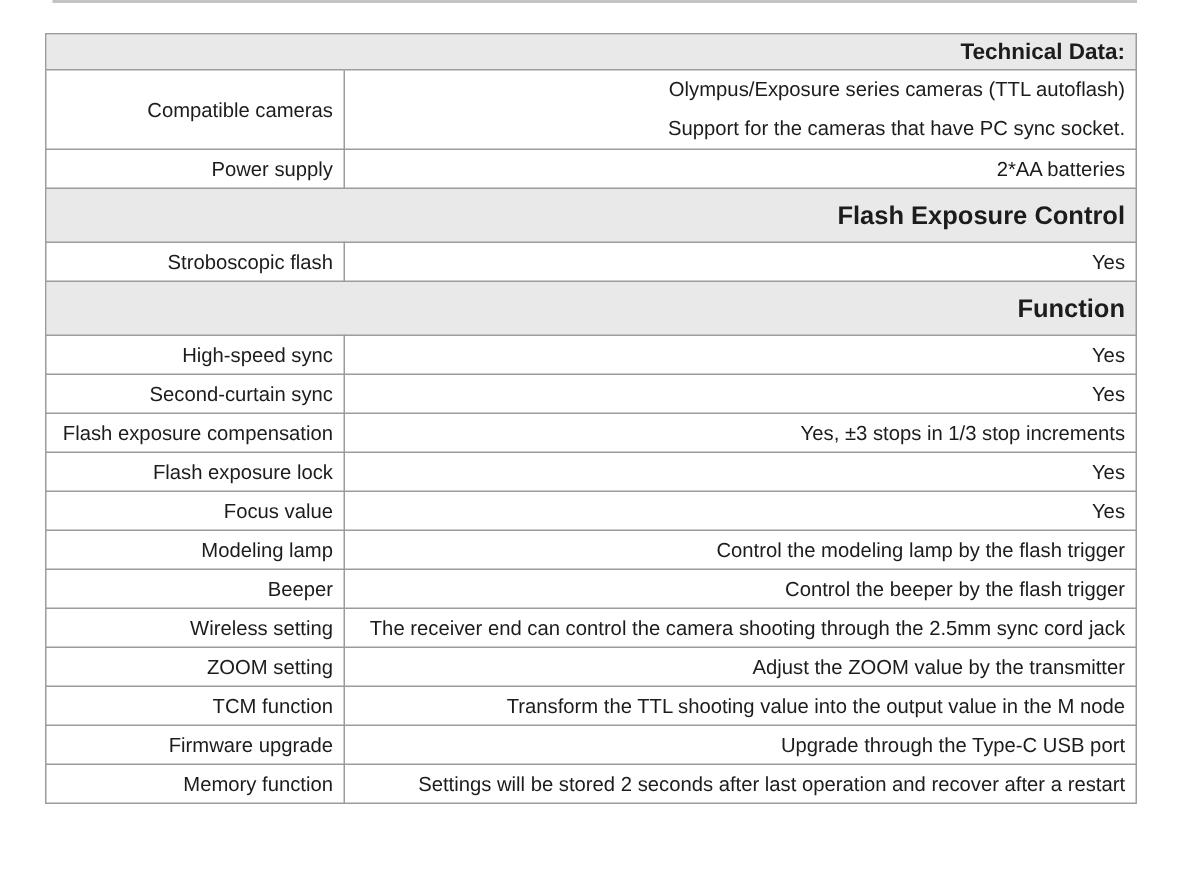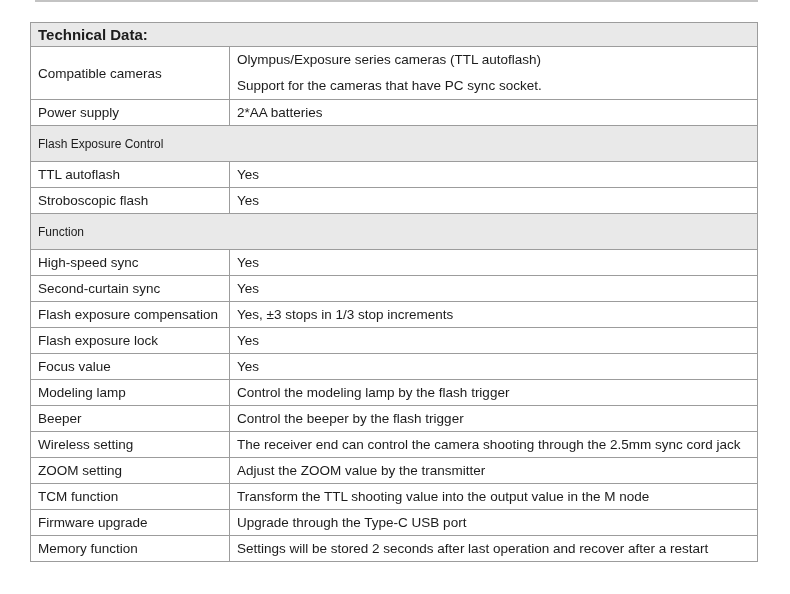--- a/index.html
+++ b/index.html
@@ -24,33 +24,34 @@
     border-collapse: collapse;
     table-layout: fixed;
     font-size: 13.5px;
   }
   table.spec-table td {
     border: 1px solid #9c9c9c;
     padding: 0 7px;
     vertical-align: middle;
     white-space: nowrap;
     overflow: hidden;
+    text-align: right;
   }
   col.label-col  { width: 199px; }
   col.value-col  { width: 528px; }
   tr.title-row td {
     background: #e9e9e9;
     font-weight: bold;
     font-size: 15px;
     height: 24px;
   }
   tr.section-row td {
     background: #e9e9e9;
-    font-weight: normal;
-    font-size: 12px;
+    font-weight: bold;
+    font-size: 17px;
     height: 36px;
   }
   tr.spec-row td { height: 26px; }
   tr.spec-row.multiline td { height: 52px; }
   td.label-cell.bold { font-weight: bold; }
   .value-line { line-height: 26px; height: 26px; }
 </style>
 </head>
 <body>
 
@@ -71,24 +72,20 @@
           <div class="value-line">Olympus/Exposure series cameras (TTL autoflash)</div>
           <div class="value-line">Support for the cameras that have PC sync socket.</div>
         </td>
       </tr>
       <tr class="spec-row">
         <td class="label-cell">Power supply</td>
         <td class="value-cell">2*AA batteries</td>
       </tr>
       <tr class="section-row">
         <td colspan="2">Flash Exposure Control</td>
-      </tr>
-      <tr class="spec-row">
-        <td class="label-cell">TTL autoflash</td>
-        <td class="value-cell">Yes</td>
       </tr>
       <tr class="spec-row">
         <td class="label-cell">Stroboscopic flash</td>
         <td class="value-cell">Yes</td>
       </tr>
       <tr class="section-row">
         <td colspan="2">Function</td>
       </tr>
       <tr class="spec-row">
         <td class="label-cell">High-speed sync</td>

